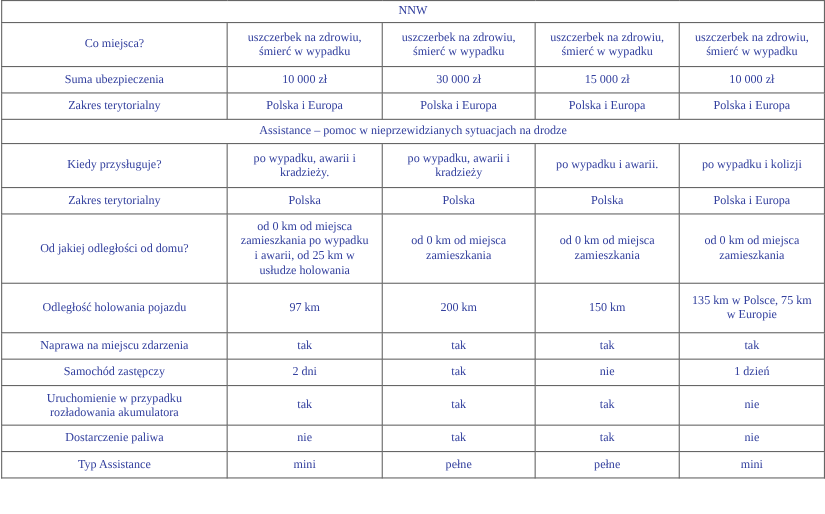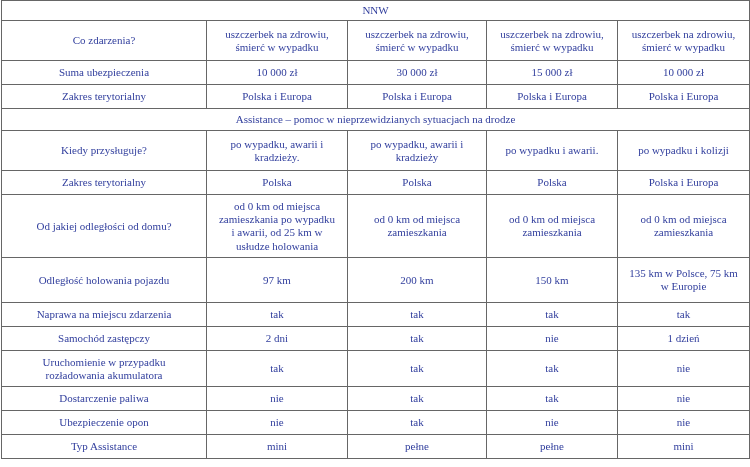--- a/index.html
+++ b/index.html
@@ -80,21 +80,21 @@
       <col class="c-p2">
       <col class="c-p3">
       <col class="c-p4">
     </colgroup>
     <tbody>
       <tr class="r-nnw">
         <td class="section-head" colspan="5">NNW</td>
       </tr>
 
       <tr class="r-covers">
-        <td class="row-label">Co zdarzenia?</td>
+        <td class="row-label">Co miejsca?</td>
         <td>uszczerbek na zdrowiu,
 śmierć w wypadku</td>
         <td>uszczerbek na zdrowiu,
 śmierć w wypadku</td>
         <td>uszczerbek na zdrowiu,
 śmierć w wypadku</td>
         <td>uszczerbek na zdrowiu,
 śmierć w wypadku</td>
       </tr>
 
@@ -186,27 +186,20 @@
       </tr>
 
       <tr class="r-fuel">
         <td class="row-label">Dostarczenie paliwa</td>
         <td>nie</td>
         <td>tak</td>
         <td>tak</td>
         <td>nie</td>
       </tr>
 
-      <tr class="r-tyres">
-        <td class="row-label">Ubezpieczenie opon</td>
-        <td>nie</td>
-        <td>tak</td>
-        <td>nie</td>
-        <td>nie</td>
-      </tr>
 
       <tr class="r-type">
         <td class="row-label">Typ Assistance</td>
         <td>mini</td>
         <td>pełne</td>
         <td>pełne</td>
         <td>mini</td>
       </tr>
     </tbody>
   </table>

